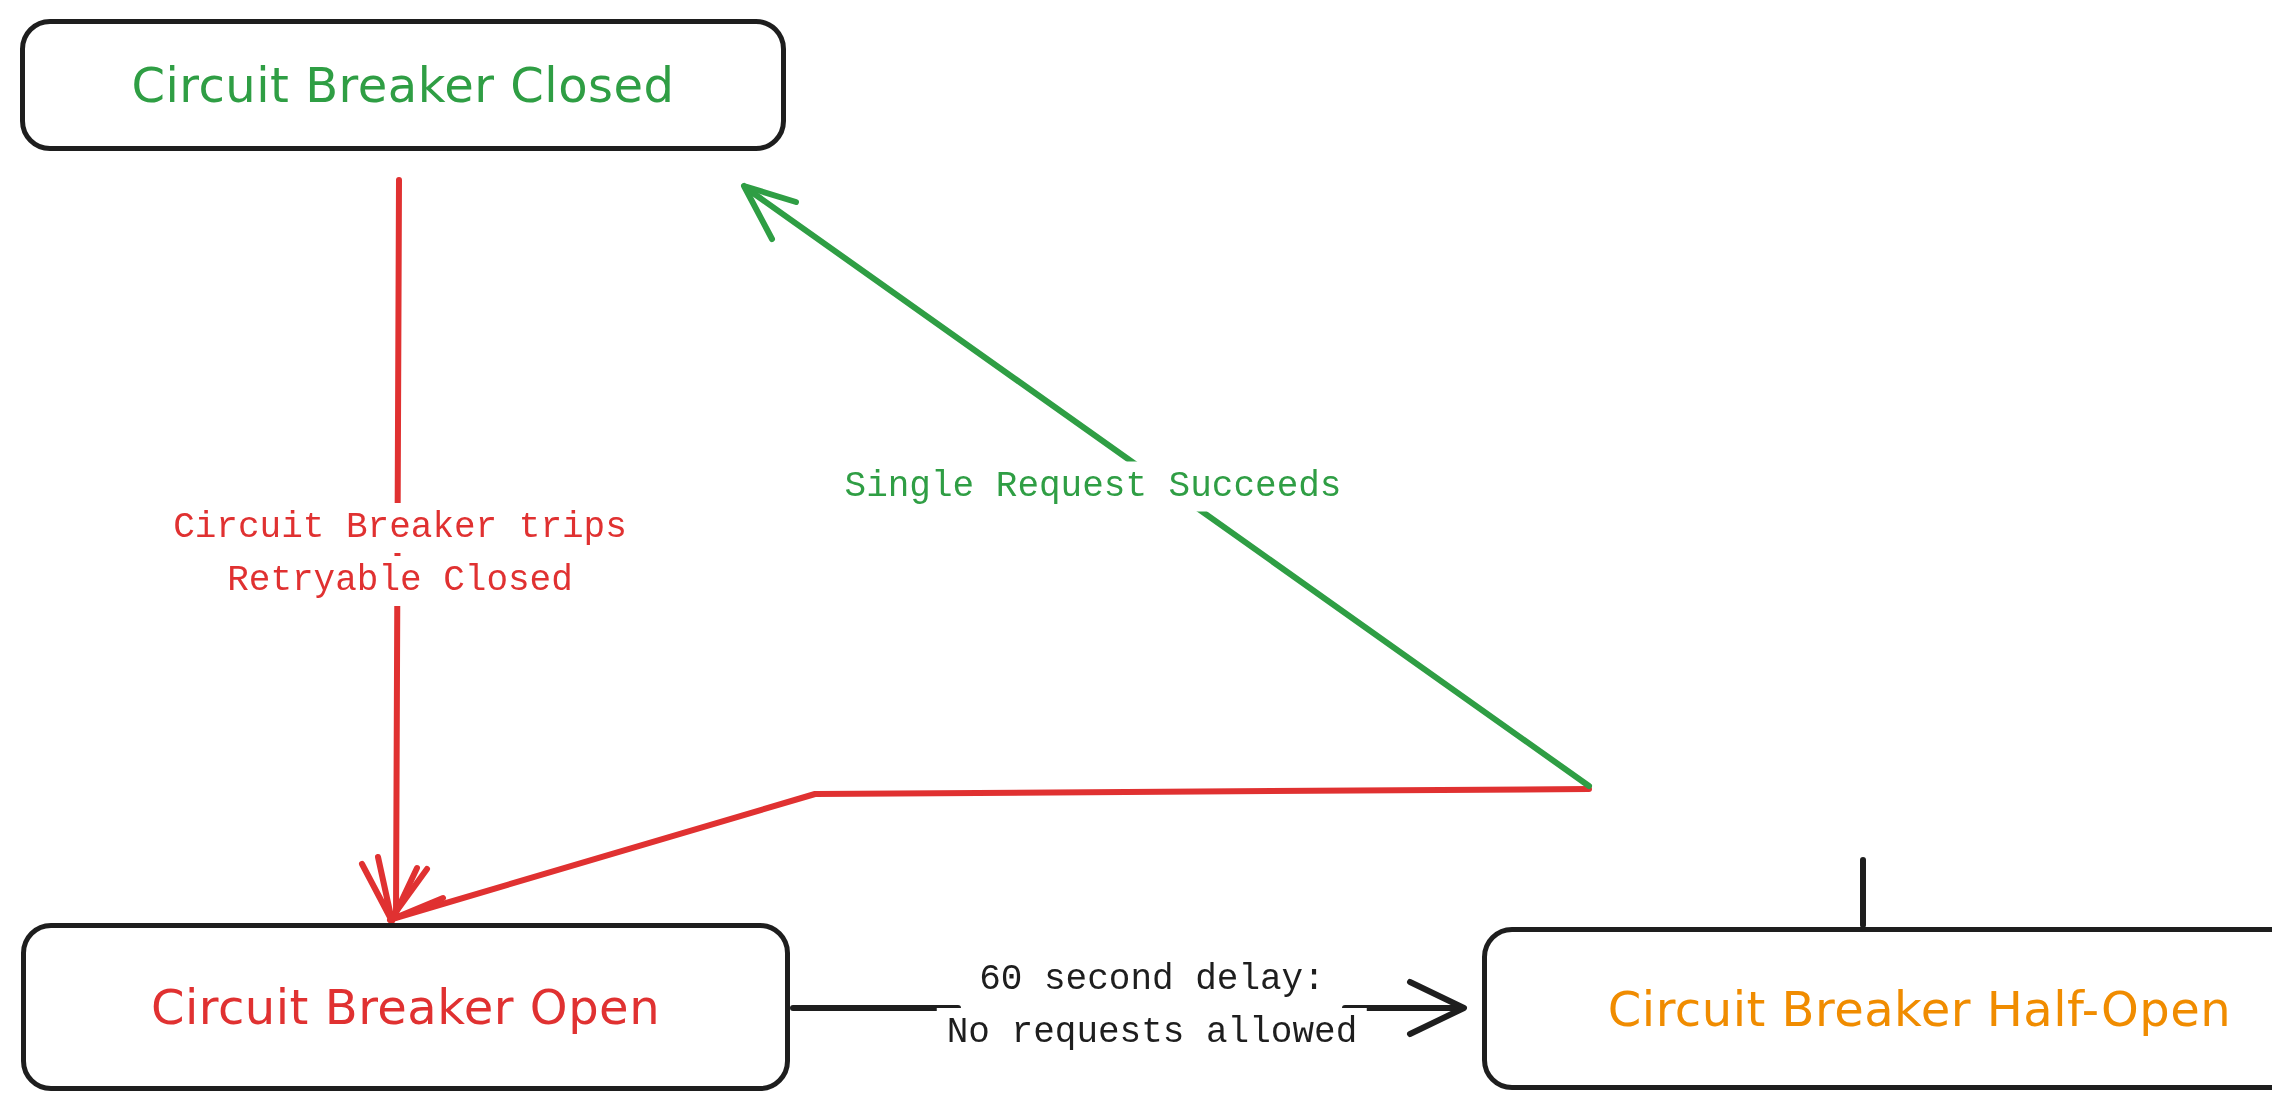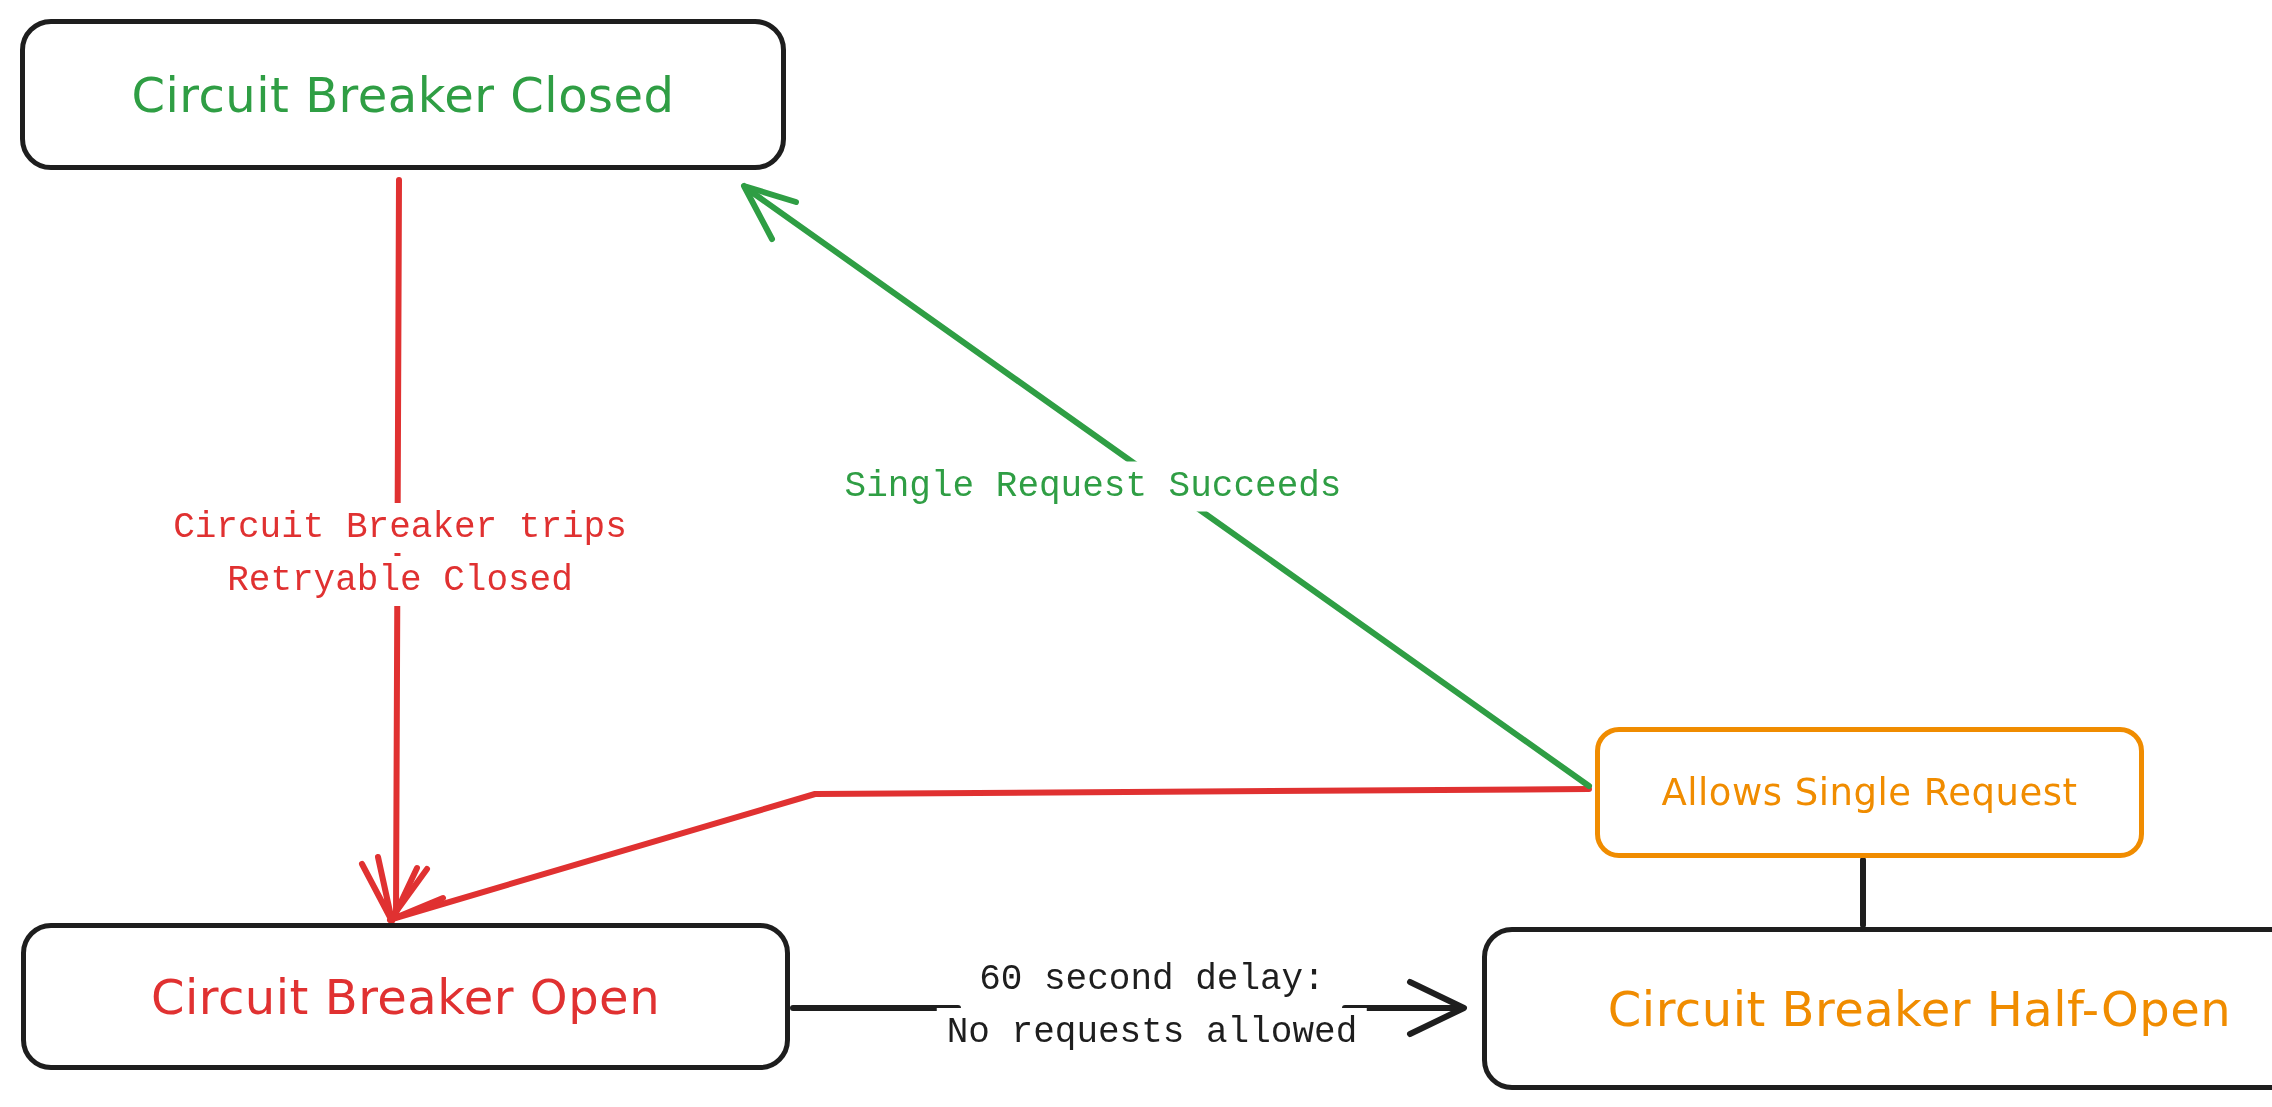--- a/index.html
+++ b/index.html
@@ -20,22 +20,22 @@
     position:absolute;
     background:#ffffff;
     border:5px solid var(--ink,#1e1e1e);
     border-radius:30px;
     display:flex;align-items:center;justify-content:center;
     box-sizing:border-box;
     font-size:48px;
     letter-spacing:0.5px;
     white-space:nowrap;
   }
-  #node-closed   {left:20px;  top:19px;  width:766px; height:151px;border-radius:31px;}
-  #node-open     {left:21px;  top:923px; width:769px; height:147px;}
+  #node-closed   {left:20px;  top:19px;  width:766px; height:132px;}
+  #node-open     {left:21px;  top:923px; width:769px; height:168px;}
   #node-half-open{left:1482px;top:927px; width:875px; height:163px;}
   #node-allows   {left:1595px;top:727px; width:549px; height:131px;
                   border-color:var(--orange,#f08c00);border-radius:24px;font-size:37px;}
   .text-green {color:var(--green,#2f9e44);}
   .text-red   {color:var(--red,#e03131);}
   .text-orange{color:var(--orange,#f08c00);}
   .text-ink   {color:var(--ink,#1e1e1e);}
 
   .edge-label{
     position:absolute;
@@ -79,23 +79,20 @@
   </div>
 
   <div class="node text-red" id="node-open">
     <span>Circuit Breaker Open</span>
   </div>
 
   <div class="node text-orange" id="node-half-open">
     <span>Circuit Breaker Half-Open</span>
   </div>
 
-  <div class="node text-orange" id="node-allows">
-    <span>Allows Single Request</span>
-  </div>
 
   <div class="edge-label text-red" id="label-trip">
     <span class="line"><span>Circuit Breaker trips</span></span>
     <span class="line"><span>Retryable Closed</span></span>
   </div>
 
   <div class="edge-label text-green" id="label-succeed">
     <span class="line"><span>Single Request Succeeds</span></span>
   </div>
 

